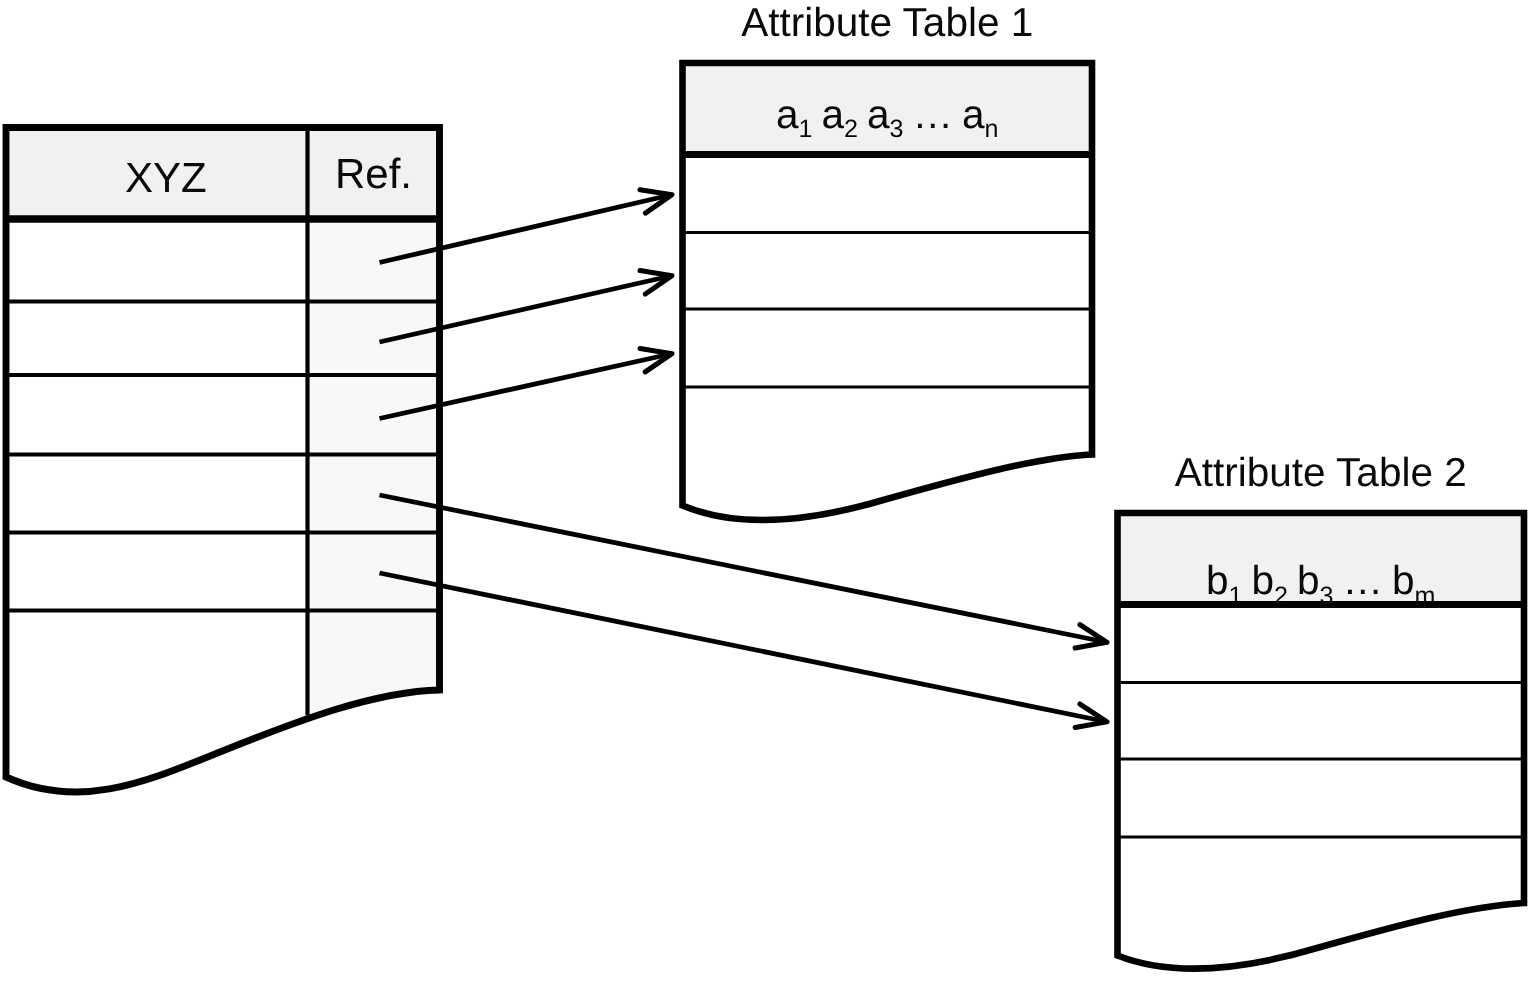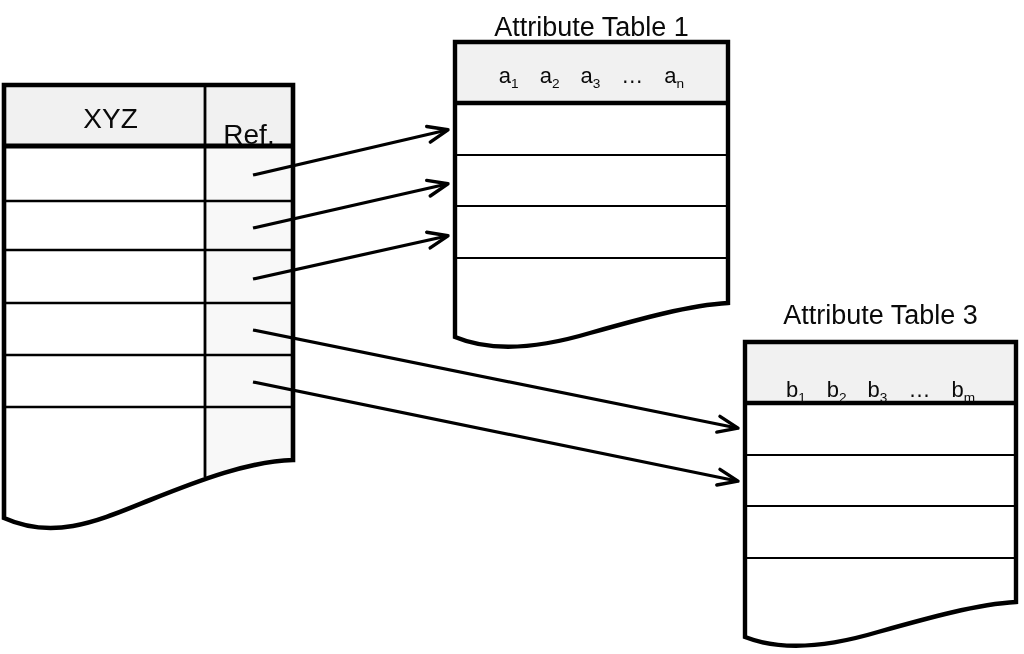--- a/index.html
+++ b/index.html
@@ -44,22 +44,22 @@
   .hdr-spread {
     justify-content: space-between;
     padding-left: 30px;
     padding-right: 18px;
   }
   .hdr-center {
     justify-content: center;
   }
   .hdr-cols {
     justify-content: center;
-    gap: 21px;
-    font-size: 22px;
+    gap: 6px;
+    font-size: 27px;
   }
   .hdr-cols span sub {
     font-size: 0.62em;
     line-height: 0;
   }
 </style>
 </head>
 <body>
 
 <div class="canvas">
@@ -114,31 +114,31 @@
     <g stroke="#000000" stroke-width="3.2">
       <line x1="253" y1="175" x2="447" y2="130" marker-end="url(#arrowhead)"></line>
       <line x1="253" y1="228" x2="447" y2="184" marker-end="url(#arrowhead)"></line>
       <line x1="253" y1="279" x2="447" y2="236" marker-end="url(#arrowhead)"></line>
       <line x1="253" y1="330" x2="737" y2="428" marker-end="url(#arrowhead)"></line>
       <line x1="253" y1="382" x2="737" y2="481" marker-end="url(#arrowhead)"></line>
     </g>
   </svg>
 
 
-  <div class="label title centered" style="left:455px; top:12px; width:273px;">Attribute Table 1</div>
+  <div class="label title centered" style="left:455px; top:0px; width:273px;">Attribute Table 1</div>
 
-  <div class="label title centered" style="left:745px; top:300px; width:271px;">Attribute Table 3</div>
+  <div class="label title centered" style="left:745px; top:300px; width:271px;">Attribute Table 2</div>
 
   <div class="hdr hdr-spread hdr-cols" style="left:4px; top:85px; width:201px; height:61px; gap:0; font-size:28px;">
       <span>X</span>
       <span>Y</span>
       <span>Z</span>
     </div>
 
-  <div class="hdr hdr-center" style="left:205px; top:101px; width:88px; height:61px;">Ref.</div>
+  <div class="hdr hdr-center" style="left:205px; top:82px; width:88px; height:61px;">Ref.</div>
 
   <div class="hdr hdr-cols" style="left:455px; top:42px; width:273px; height:61px;">
       <span>a<sub>1</sub></span>
       <span>a<sub>2</sub></span>
       <span>a<sub>3</sub></span>
       <span>…</span>
       <span>a<sub>n</sub></span>
     </div>
 
   <div class="hdr hdr-cols" style="left:745px; top:342px; width:271px; height:61px;align-items:flex-end;">

